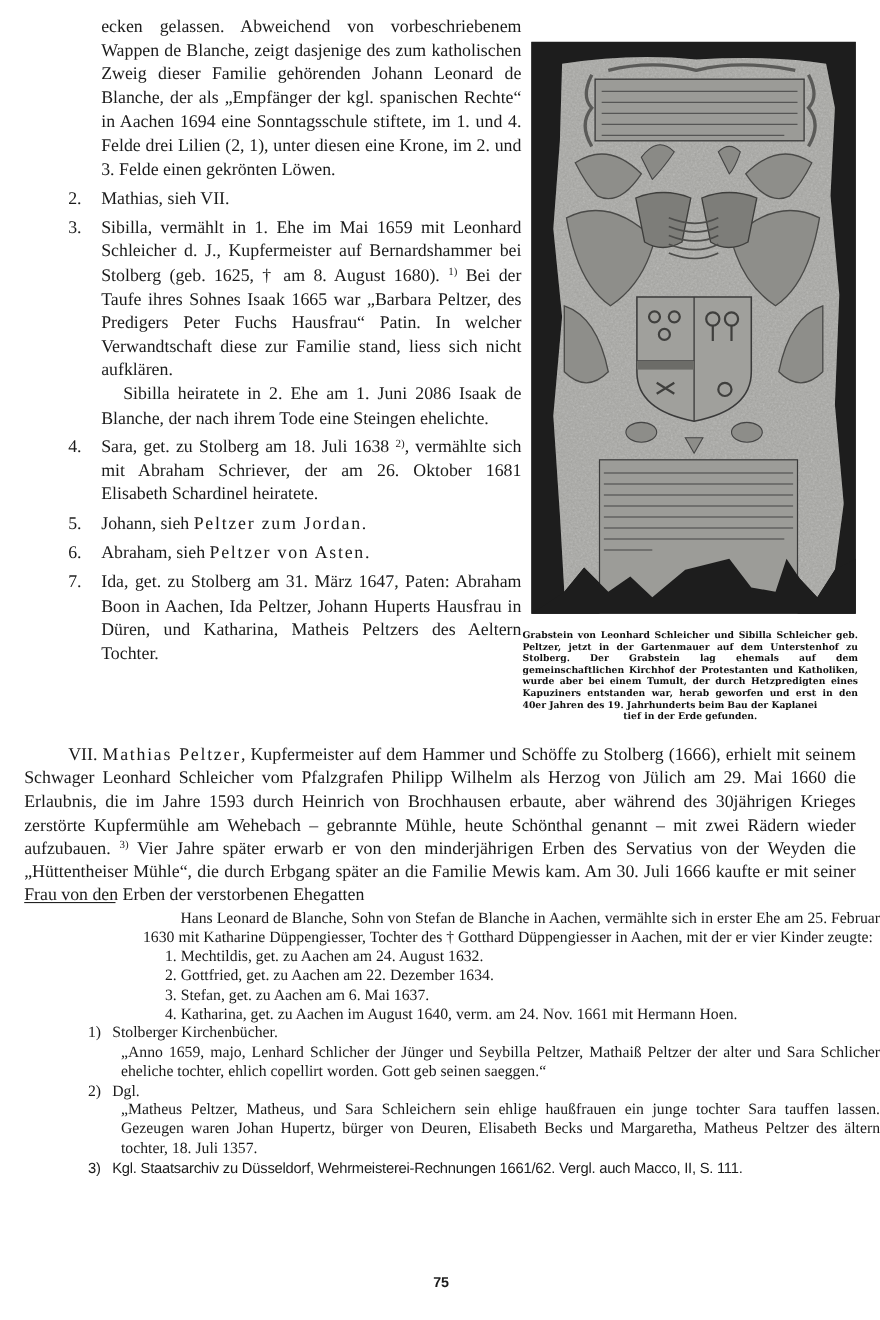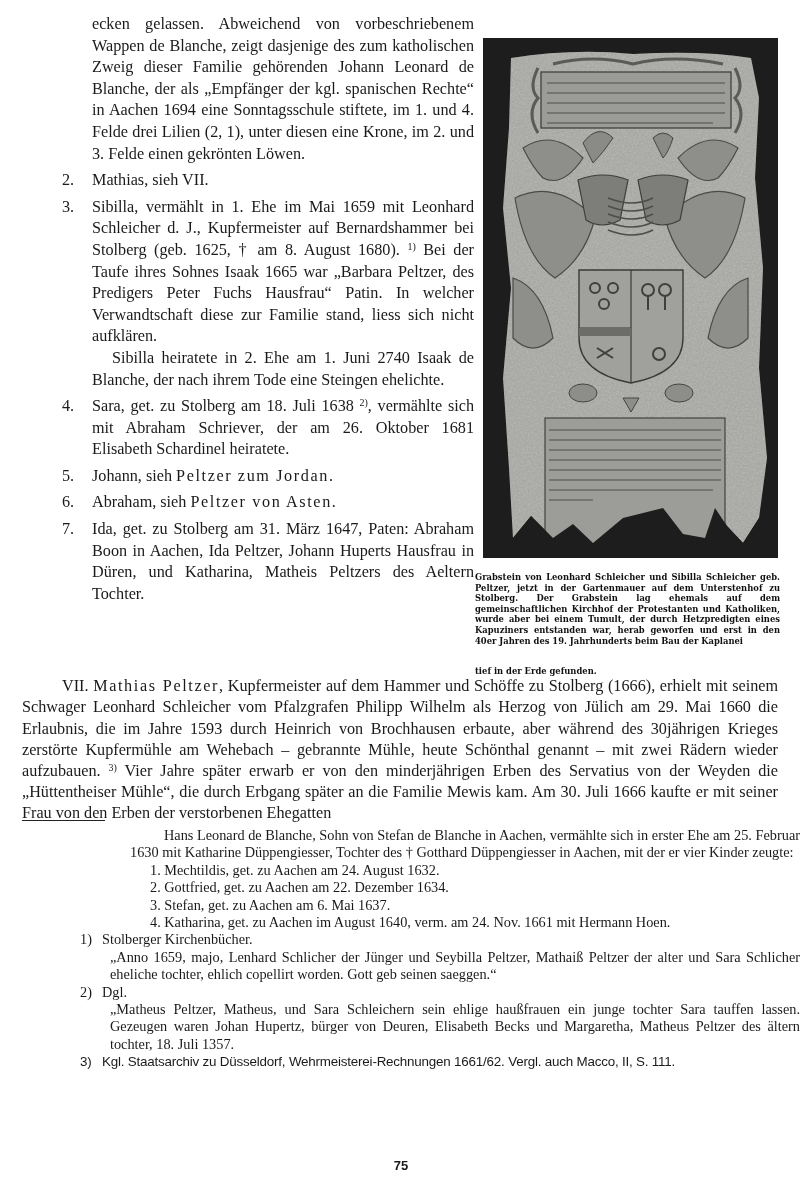--- a/index.html
+++ b/index.html
@@ -24,21 +24,21 @@
     position: absolute; left: 483px; top: 38px; width: 295px; height: 520px;
     background: #1c1c1c;
   }
   .figure svg { display: block; width: 100%; height: 100%; }
   .caption {
     position: absolute; left: 475px; top: 572px; width: 305px;
     font-family: "DejaVu Serif", serif; font-weight: bold;
     font-size: 8.4px; line-height: 10.6px; text-align: justify;
     color: #111;
   }
-  .caption .last { text-align: left; display: block; margin-top: 20px; }
+  .caption .last { text-align: center; display: block; }
 
   .main-para {
     position: absolute; left: 22px; top: 660px; width: 756px;
     font-size: 16.2px; line-height: 21.2px; text-align: justify;
     text-indent: 40px;
   }
   .rule {
     position: absolute; left: 22px; top: 820px; width: 83px; height: 0;
     border-top: 1.2px solid #222;
   }
@@ -68,21 +68,21 @@
     <span class="n">2.</span>
     <span>Mathias, sieh VII.</span>
   </div>
 
   <div class="num-item">
     <span class="n">3.</span>
     <span>Sibilla, vermählt in 1. Ehe im Mai 1659 mit Leonhard Schleicher d. J., Kupfermeister auf Bernardshammer bei Stolberg (geb. 1625, † am 8. August 1680).</span>
     <sup class="fn">1)</sup><span> Bei der Taufe ihres Sohnes Isaak 1665 war „Barbara Peltzer, des Predigers Peter Fuchs Hausfrau“ Patin. In welcher Verwandtschaft diese zur Familie stand, liess sich nicht aufklären.</span>
   </div>
 
-  <p class="indent-para">Sibilla heiratete in 2. Ehe am 1. Juni 2740 Isaak de Blanche, der nach ihrem Tode eine Steingen ehelichte.</p>
+  <p class="indent-para">Sibilla heiratete in 2. Ehe am 1. Juni 2086 Isaak de Blanche, der nach ihrem Tode eine Steingen ehelichte.</p>
 
   <div class="num-item">
     <span class="n">4.</span>
     <span>Sara, get. zu Stolberg am 18. Juli 1638</span>
     <sup class="fn">2)</sup><span>, vermählte sich mit Abraham Schriever, der am 26. Oktober 1681 Elisabeth Schardinel heiratete.</span>
   </div>
 
   <div class="num-item">
     <span class="n">5.</span>
     <span>Johann, sieh </span><span class="spaced">Peltzer zum Jordan</span><span>.</span>

